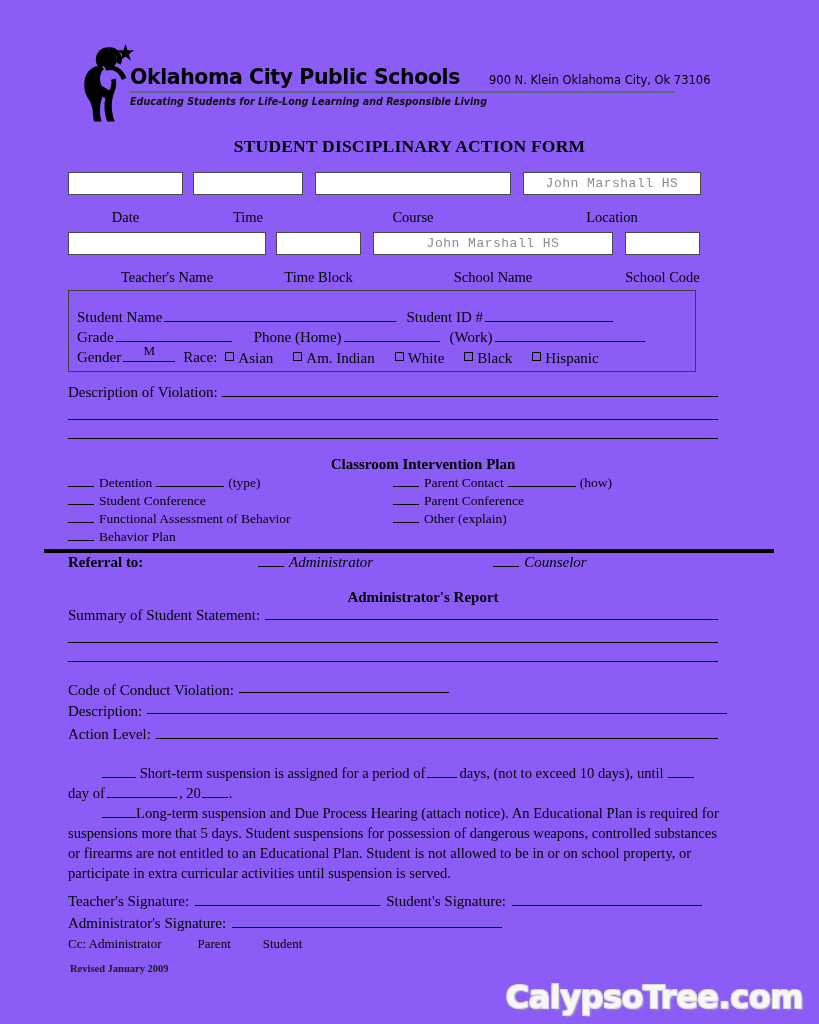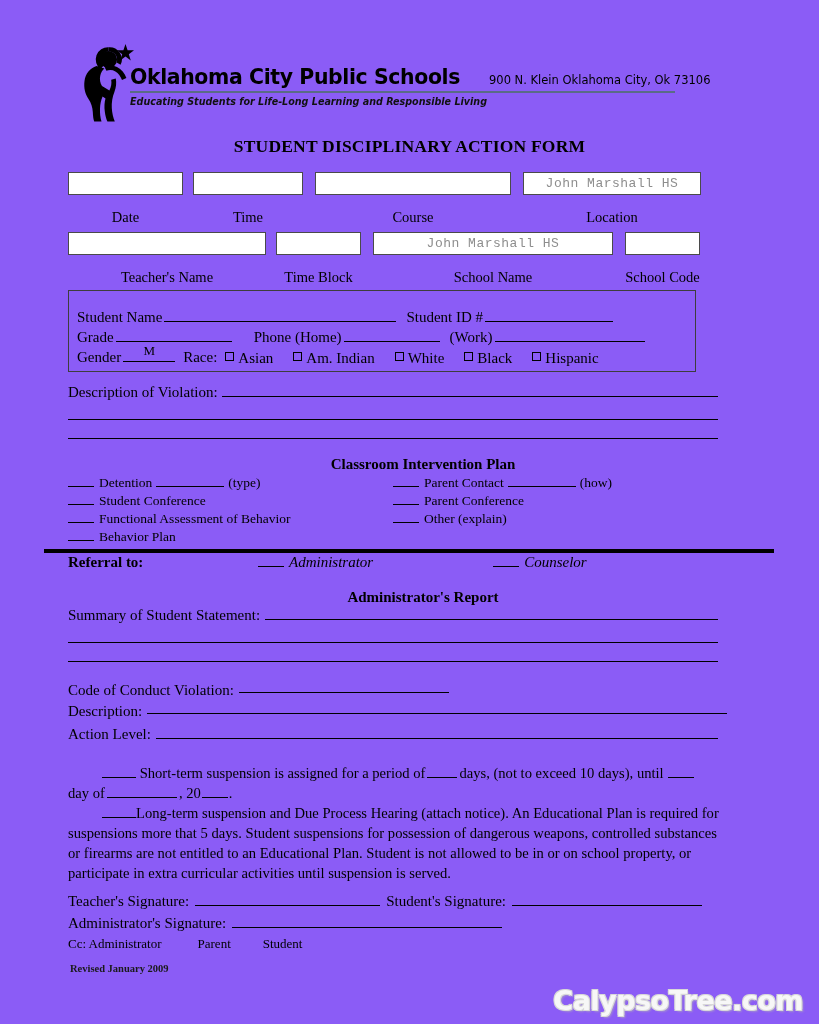--- a/index.html
+++ b/index.html
@@ -360,21 +360,21 @@
     color: #1a1a1a;
   }
 
   
   .watermark {
     position: absolute;
     right: 16px;
     bottom: 8px;
     font-family: "DejaVu Sans", sans-serif;
     font-weight: bold;
-    font-size: 27px;
+    font-size: 32px;
     color: #f7f7f7;
     letter-spacing: -0.5px;
     text-shadow:
       -1px -1px 0 #d8d8d8,
        1px -1px 0 #d8d8d8,
       -1px  1px 0 #d8d8d8,
        1px  1px 0 #d8d8d8,
        2px  2px 2px rgba(180,180,180,0.55);
     white-space: nowrap;
     user-select: none;

